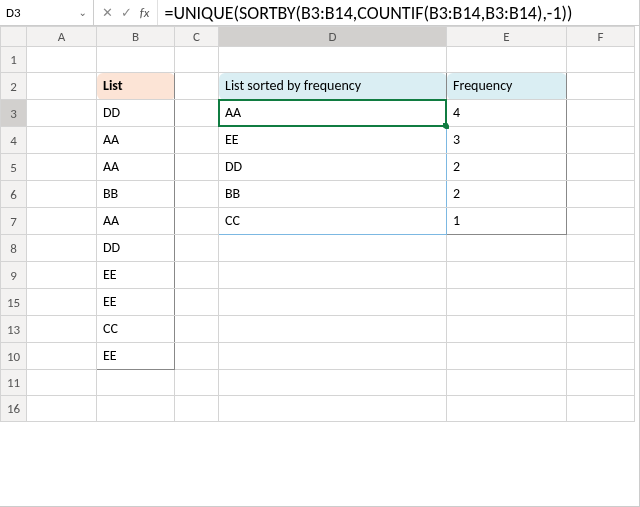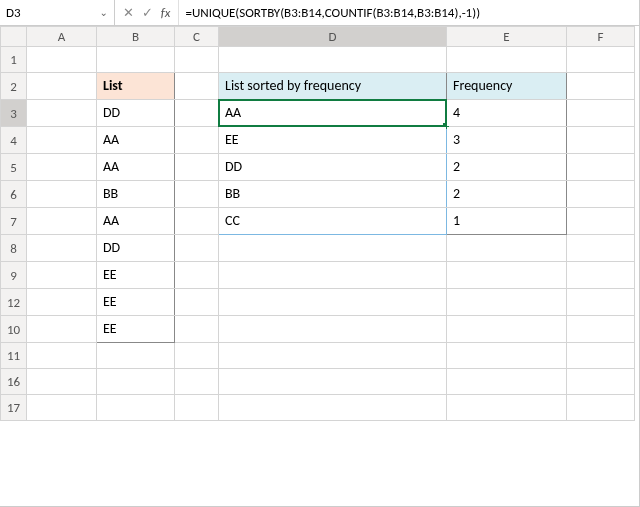--- a/index.html
+++ b/index.html
@@ -20,21 +20,21 @@
   .formula-bar {
     display: flex;
     align-items: stretch;
     height: 26px;
     border-bottom: 1px solid #ccc;
     background: #fff;
   }
   .name-box {
     display: flex;
     align-items: center;
-    width: 115px;
+    width: 94px;
     border-right: 1px solid #ccc;
     padding: 0 6px;
     font-size: 13px;
   }
   .name-box .txt { flex: 1; }
   .name-box .chev { color: #666; font-size: 10px; padding-left: 4px; }
   .fx-btns {
     display: flex;
     align-items: center;
     gap: 8px;
@@ -42,21 +42,21 @@
     border-right: 1px solid #e0e0e0;
     color: #888;
     font-size: 13px;
   }
   .fx-btns .fx { font-style: italic; color: #555; text-align: right; }
   .formula-input {
     flex: 1;
     display: flex;
     align-items: center;
     padding: 0 6px;
-    font-size: 13px;
+    font-size: 18px;
     white-space: nowrap;
     overflow: hidden;
   }
 
   
   .grid { border-collapse: collapse; table-layout: fixed; width: 635px; }
   .grid th, .grid td {
     border: 1px solid #d4d4d4;
     height: 26px;
     padding: 0;
@@ -95,21 +95,21 @@
   .col-D { width: 228px; }
   .col-E { width: 120px; }
   .col-F { width: 68px; }
 
   
   .hdr-orange { background: #fce4d6 !important; font-weight: bold; }
   .hdr-teal   { background: #daeef3 !important; font-weight: normal; }
 
   
   .b-l { border-left: 1px solid #888 !important; }
-  .b-r { border-right: 1px solid #888 !important; }
+  .b-r { border-right: 1px solid #888 !important; border-radius: 6px; }
   .b-t { border-top: 1px solid #888 !important; }
   .b-b { border-bottom: 1px solid #888 !important; }
 
   
   .active-cell::after {
     content: "";
     position: absolute;
     inset: -1px;
     border: 2px solid #107c41;
     pointer-events: none;
@@ -300,31 +300,42 @@
         </td>
       <td></td>
         <td></td>
         <td></td>
         <td></td>
       </tr>
 
 
 
     <tr>
-        <th>12</th>
+        <th>15</th>
       <td></td>
       <td class="b-l b-r">
           <div class="cell-inner">EE</div>
         </td>
       <td></td>
         <td></td>
         <td></td>
         <td></td>
       </tr>
 
+    <tr>
+        <th>13</th>
+      <td></td>
+      <td class="b-l b-r">
+          <div class="cell-inner">CC</div>
+        </td>
+      <td></td>
+        <td></td>
+        <td></td>
+        <td></td>
+      </tr>
 
     <tr>
         <th>10</th>
       <td></td>
       <td class="b-l b-r b-b">
           <div class="cell-inner">EE</div>
         </td>
       <td></td>
         <td></td>
         <td></td>
@@ -342,23 +353,14 @@
       </tr>
     <tr>
         <th>16</th>
       <td></td>
         <td></td>
         <td></td>
         <td></td>
         <td></td>
         <td></td>
       </tr>
-    <tr>
-        <th>17</th>
-      <td></td>
-        <td></td>
-        <td></td>
-        <td></td>
-        <td></td>
-        <td></td>
-      </tr>
   </tbody>
 </table>
 
 </body></html>

